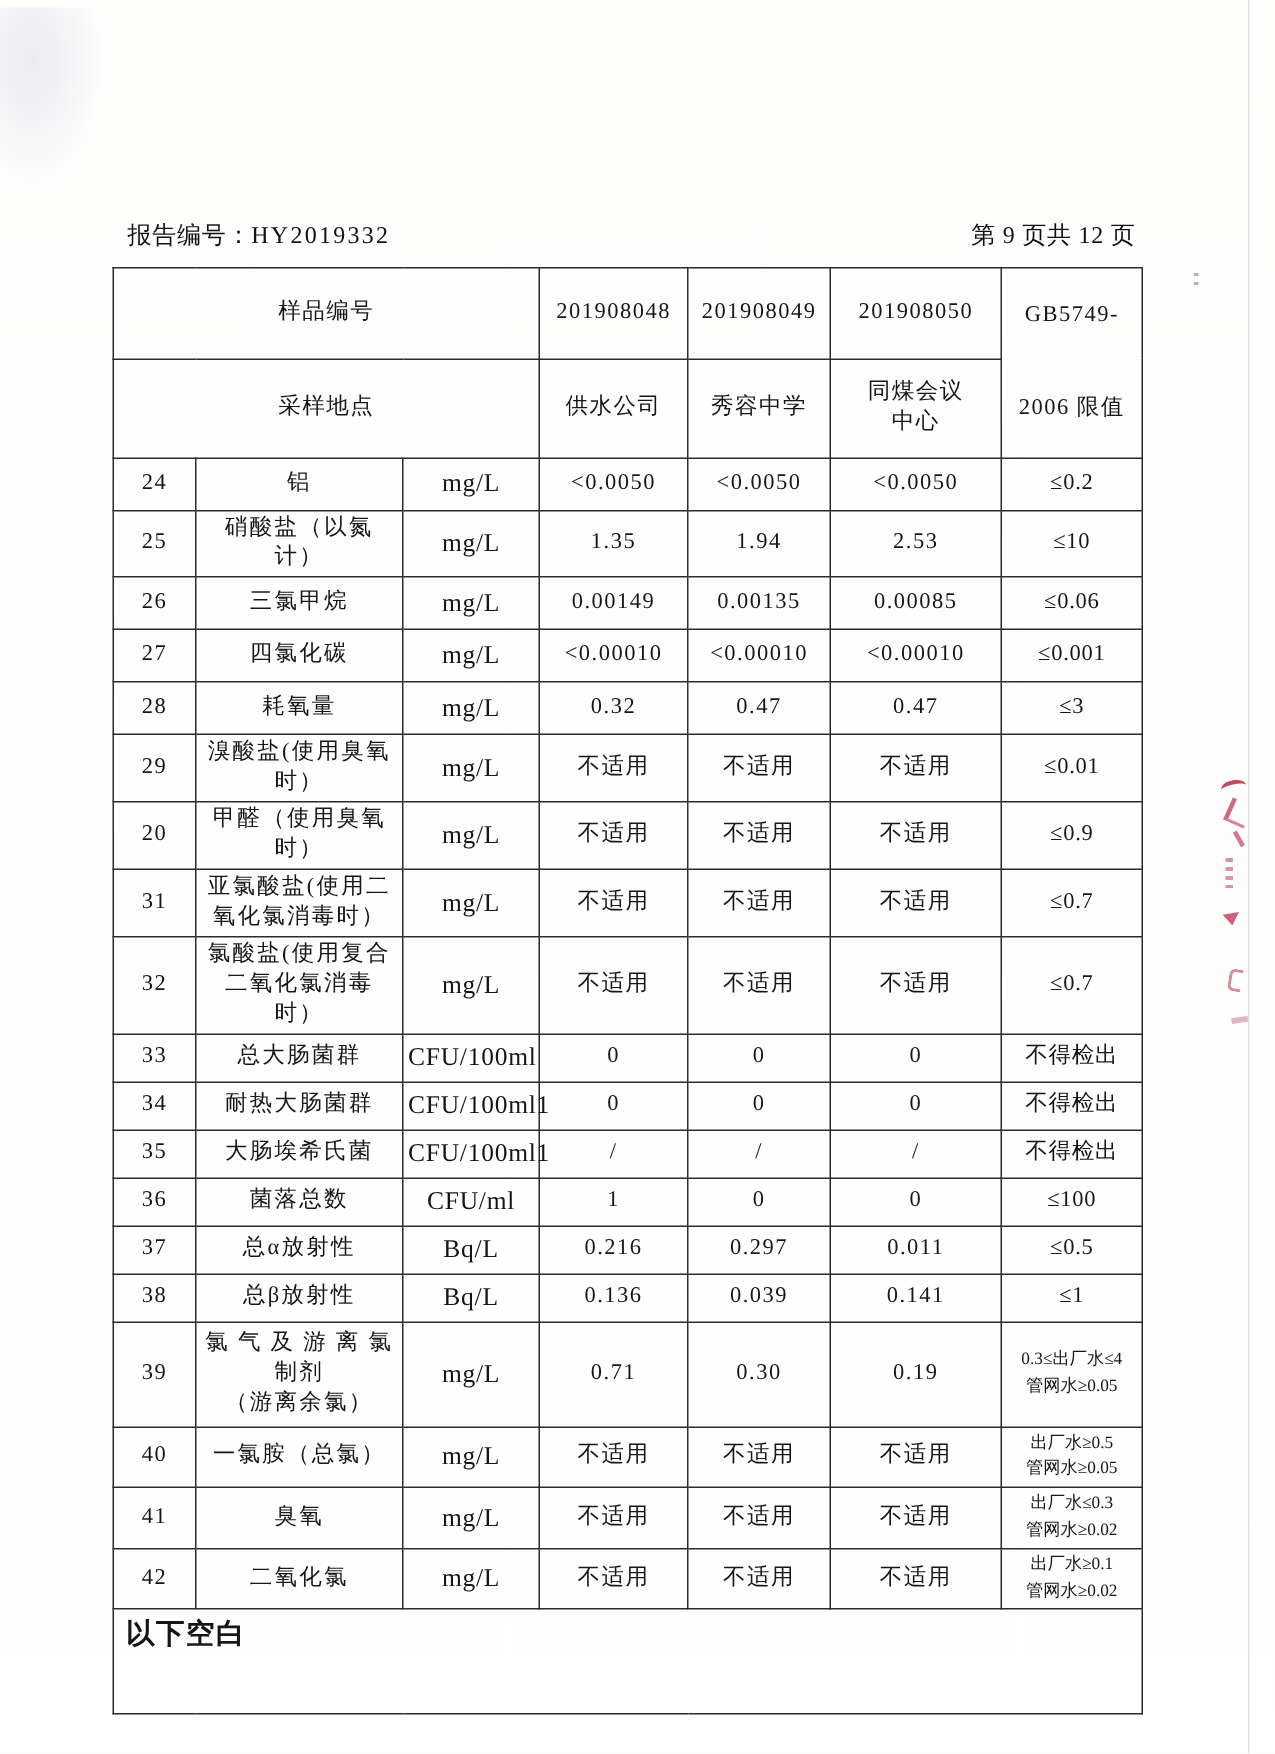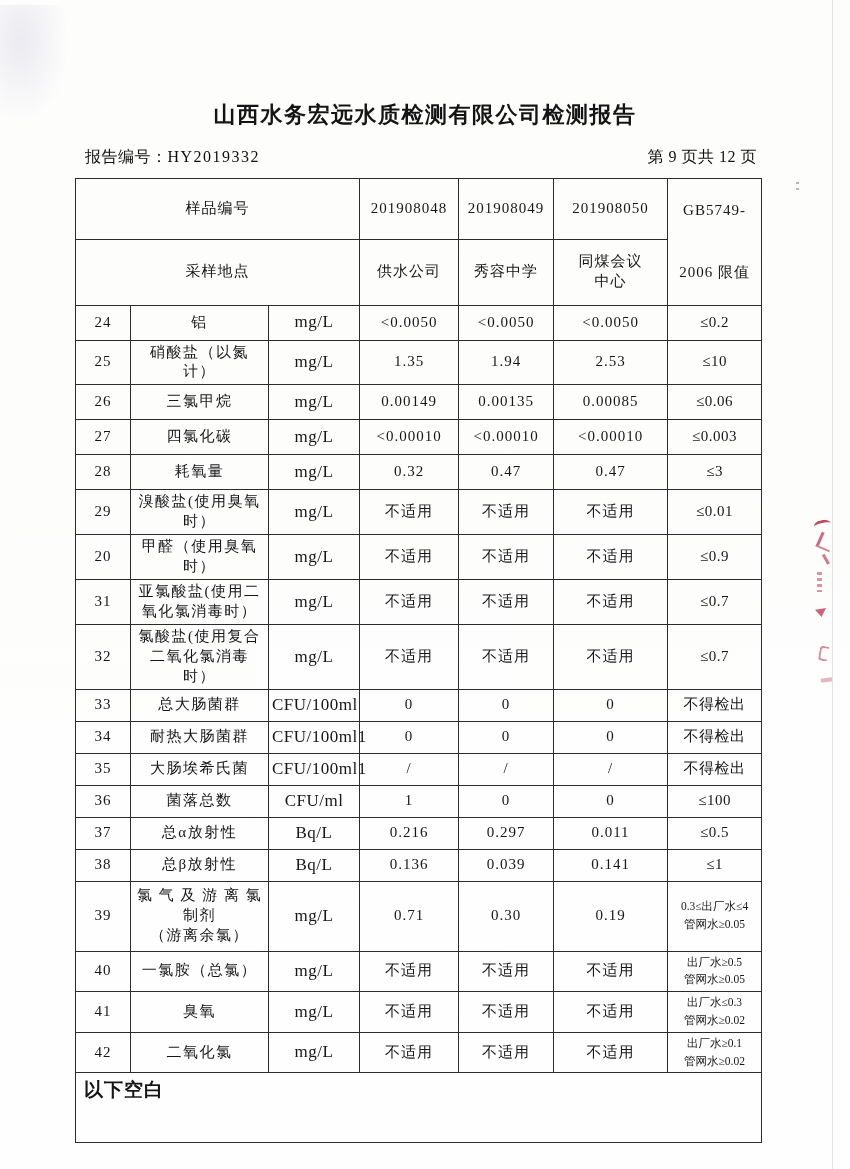--- a/index.html
+++ b/index.html
@@ -91,21 +91,20 @@
         background:repeating-linear-gradient(180deg,#777 0 2px,rgba(0,0,0,0) 2px 6px);opacity:.55;}
 </style>
 </head>
 <body>
 
 <div class="page">
   <div class="smudge"></div>
   <div class="edge-line"></div>
   <div class="dots"></div>
 
-  <div class="title">山西水务宏远水质检测有限公司检测报告</div>
 
   <div class="meta">
     <div>
       <span>报告编号：</span><span class="num">HY2019332</span>
     </div>
     <div>第 9 页共 12 页</div>
   </div>
 
   <table class="report">
     <colgroup>
@@ -166,21 +165,21 @@
           <td class="c-val">0.00085</td>
           <td class="c-limit">≤0.06</td>
         </tr>
         <tr>
           <td class="c-no">27</td>
           <td class="c-name">四氯化碳</td>
           <td class="c-unit">mg/L</td>
           <td class="c-val">&lt;0.00010</td>
           <td class="c-val">&lt;0.00010</td>
           <td class="c-val">&lt;0.00010</td>
-          <td class="c-limit">≤0.003</td>
+          <td class="c-limit">≤0.001</td>
         </tr>
         <tr>
           <td class="c-no">28</td>
           <td class="c-name">耗氧量</td>
           <td class="c-unit">mg/L</td>
           <td class="c-val">0.32</td>
           <td class="c-val">0.47</td>
           <td class="c-val">0.47</td>
           <td class="c-limit">≤3</td>
         </tr>

